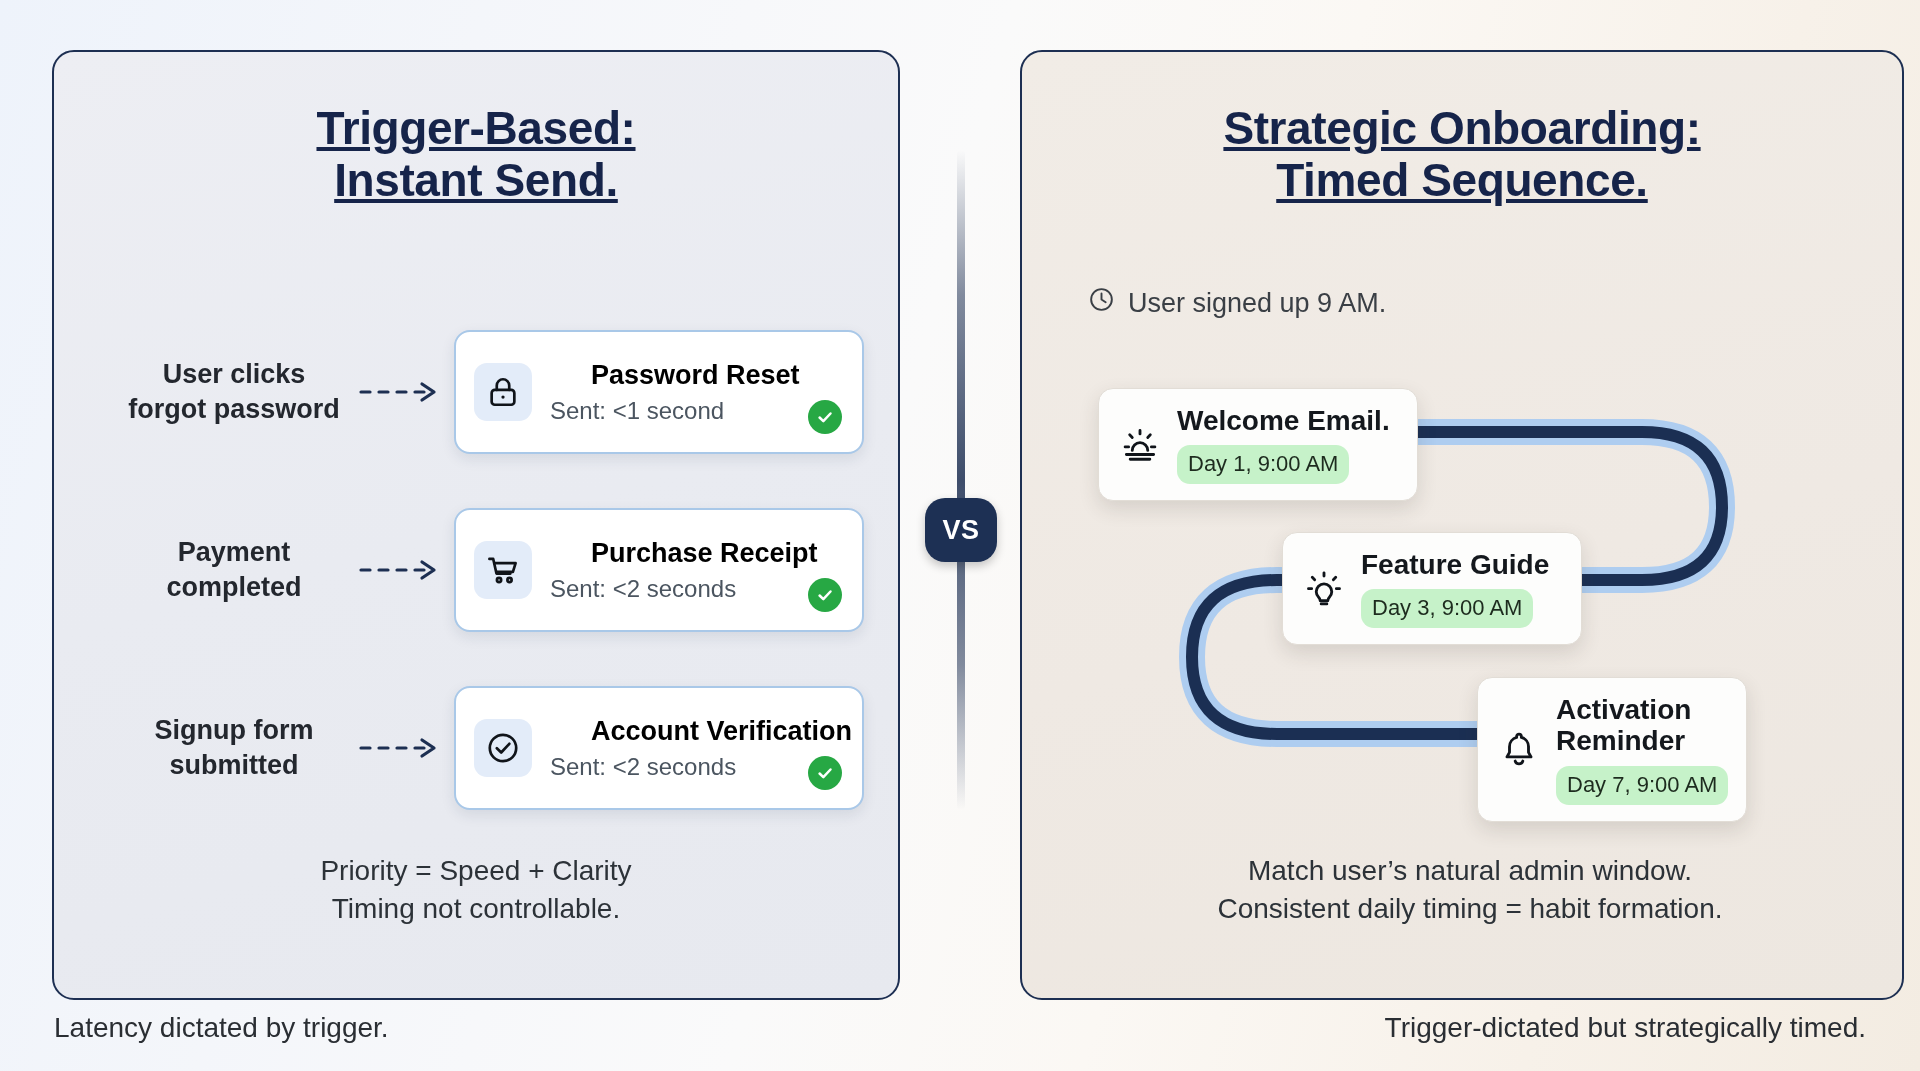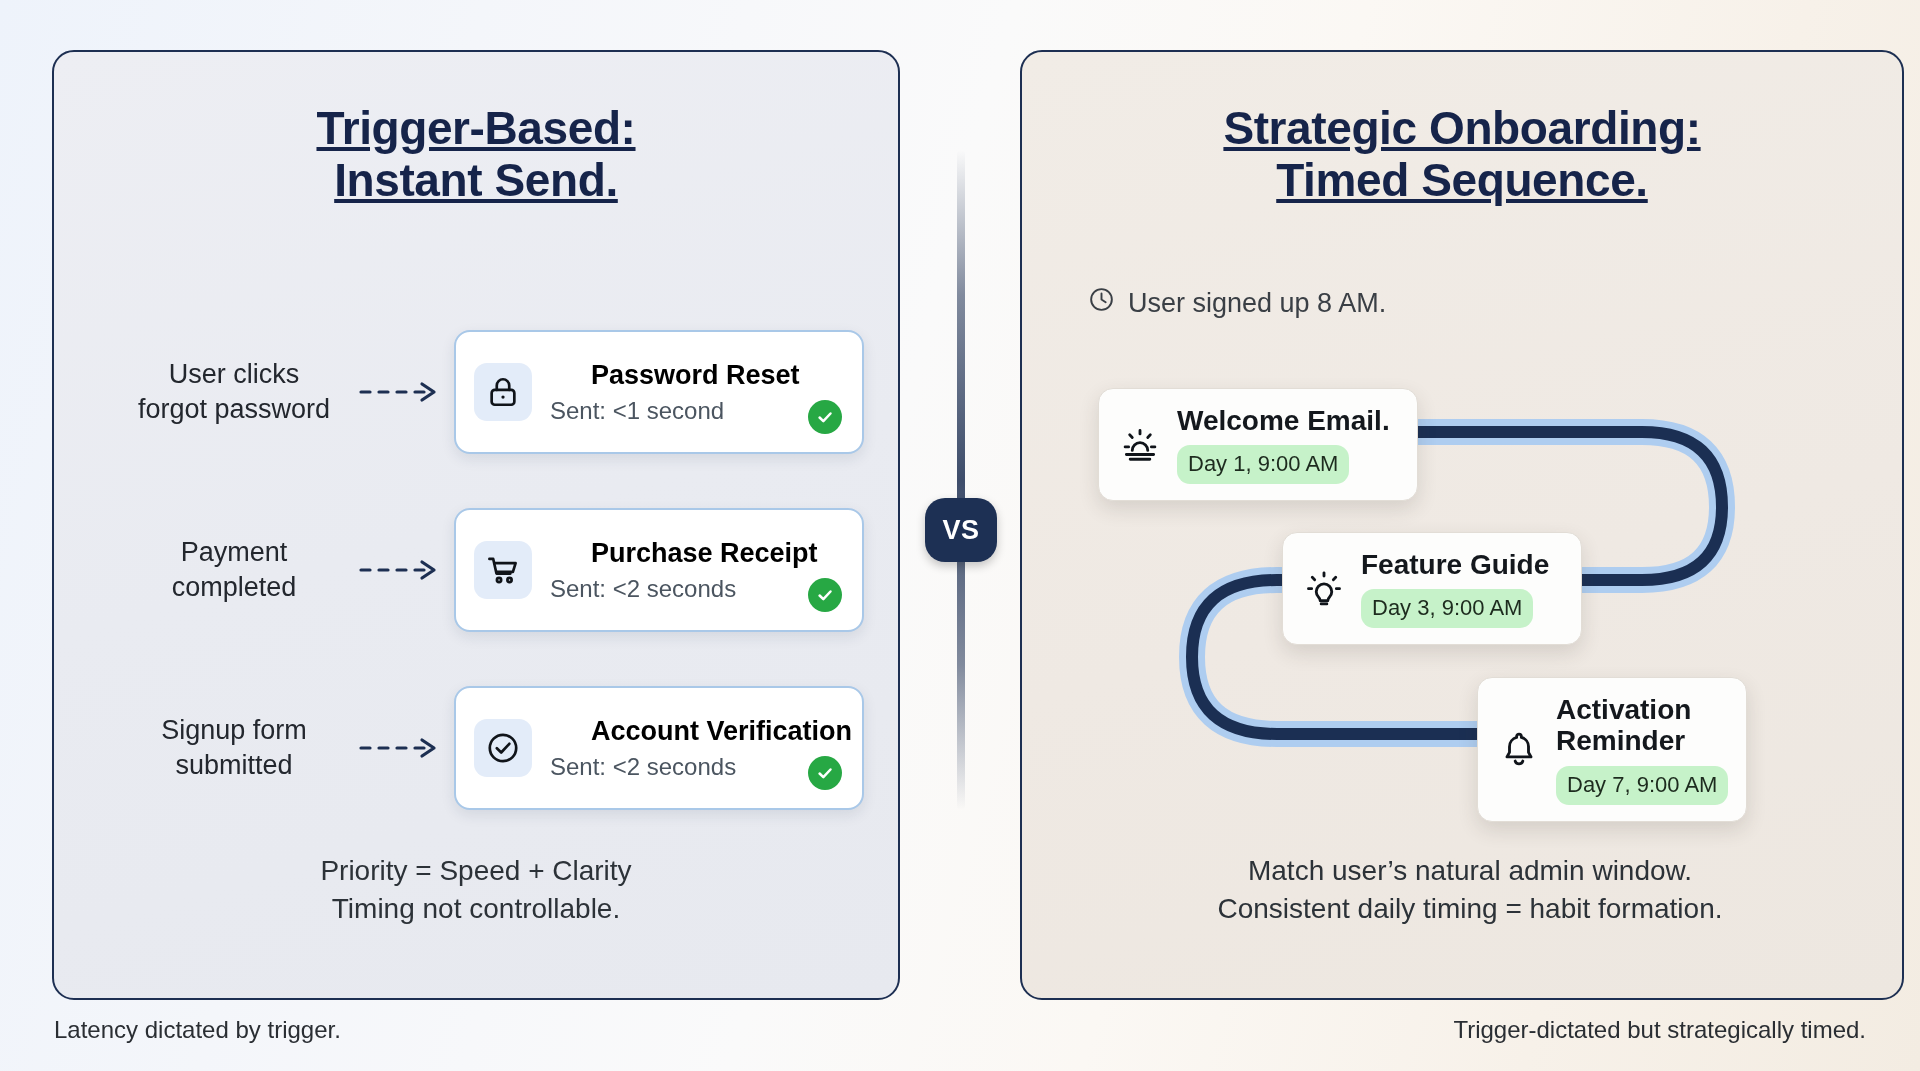--- a/index.html
+++ b/index.html
@@ -79,21 +79,21 @@
   .trigger-row.r3 { top: 634px; }
 
   .trigger-label {
     width: 236px;
     text-align: center;
     color: #23272e;
     font-size: 27px;
     line-height: 1.28;
     flex: none;
   }
-  .trigger-label span { display: block; }
+  .trigger-label span { display: block; font-weight: bold; }
 
   .arrow-wrap {
     flex: none;
     width: 92px;
     display: flex;
     align-items: center;
     justify-content: center;
     margin: 0 6px 0 4px;
   }
 
@@ -260,21 +260,21 @@
   }
 
   .card-welcome    { left: 76px;  top: 336px; width: 320px; }
   .card-feature    { left: 260px; top: 480px; width: 300px; }
   .card-activation { left: 455px; top: 625px; width: 270px; }
 
   
   .caption {
     position: absolute;
     color: #2a2e33;
-    font-size: 24px;
+    font-size: 28px;
     bottom: 27px;
   }
   .caption-left  { left: 54px; }
   .caption-right { right: 54px; }
 </style>
 </head>
 <body>
 
 <div id="stage">
 
@@ -396,21 +396,21 @@
       <span class="l2">Timed Sequence.</span>
     </div>
 
     <div class="signup-note">
       <span>
         <svg width="27" height="27" viewBox="0 0 24 24" fill="none" stroke="#3a3f45" stroke-width="1.7" stroke-linecap="round" stroke-linejoin="round">
           <circle cx="12" cy="12" r="9.2"></circle>
           <path d="M12 6.6V12l3.7 2.4"></path>
         </svg>
       </span>
-      <span>User signed up 8 AM.</span>
+      <span>User signed up 9 AM.</span>
     </div>
 
     <svg id="snake" viewBox="0 0 848 950">
       <path d="M 150 380 H 620 Q 700 380 700 455 Q 700 528 620 528 H 255
                Q 170 528 170 605 Q 170 682 255 682 H 640" fill="none" stroke="#aecdf0" stroke-width="26" stroke-linecap="round" stroke-linejoin="round"></path>
       <path d="M 150 380 H 620 Q 700 380 700 455 Q 700 528 620 528 H 255
                Q 170 528 170 605 Q 170 682 255 682 H 640" fill="none" stroke="#1b2f53" stroke-width="12" stroke-linecap="round" stroke-linejoin="round"></path>
     </svg>
 
     <div class="step-card card-welcome">

